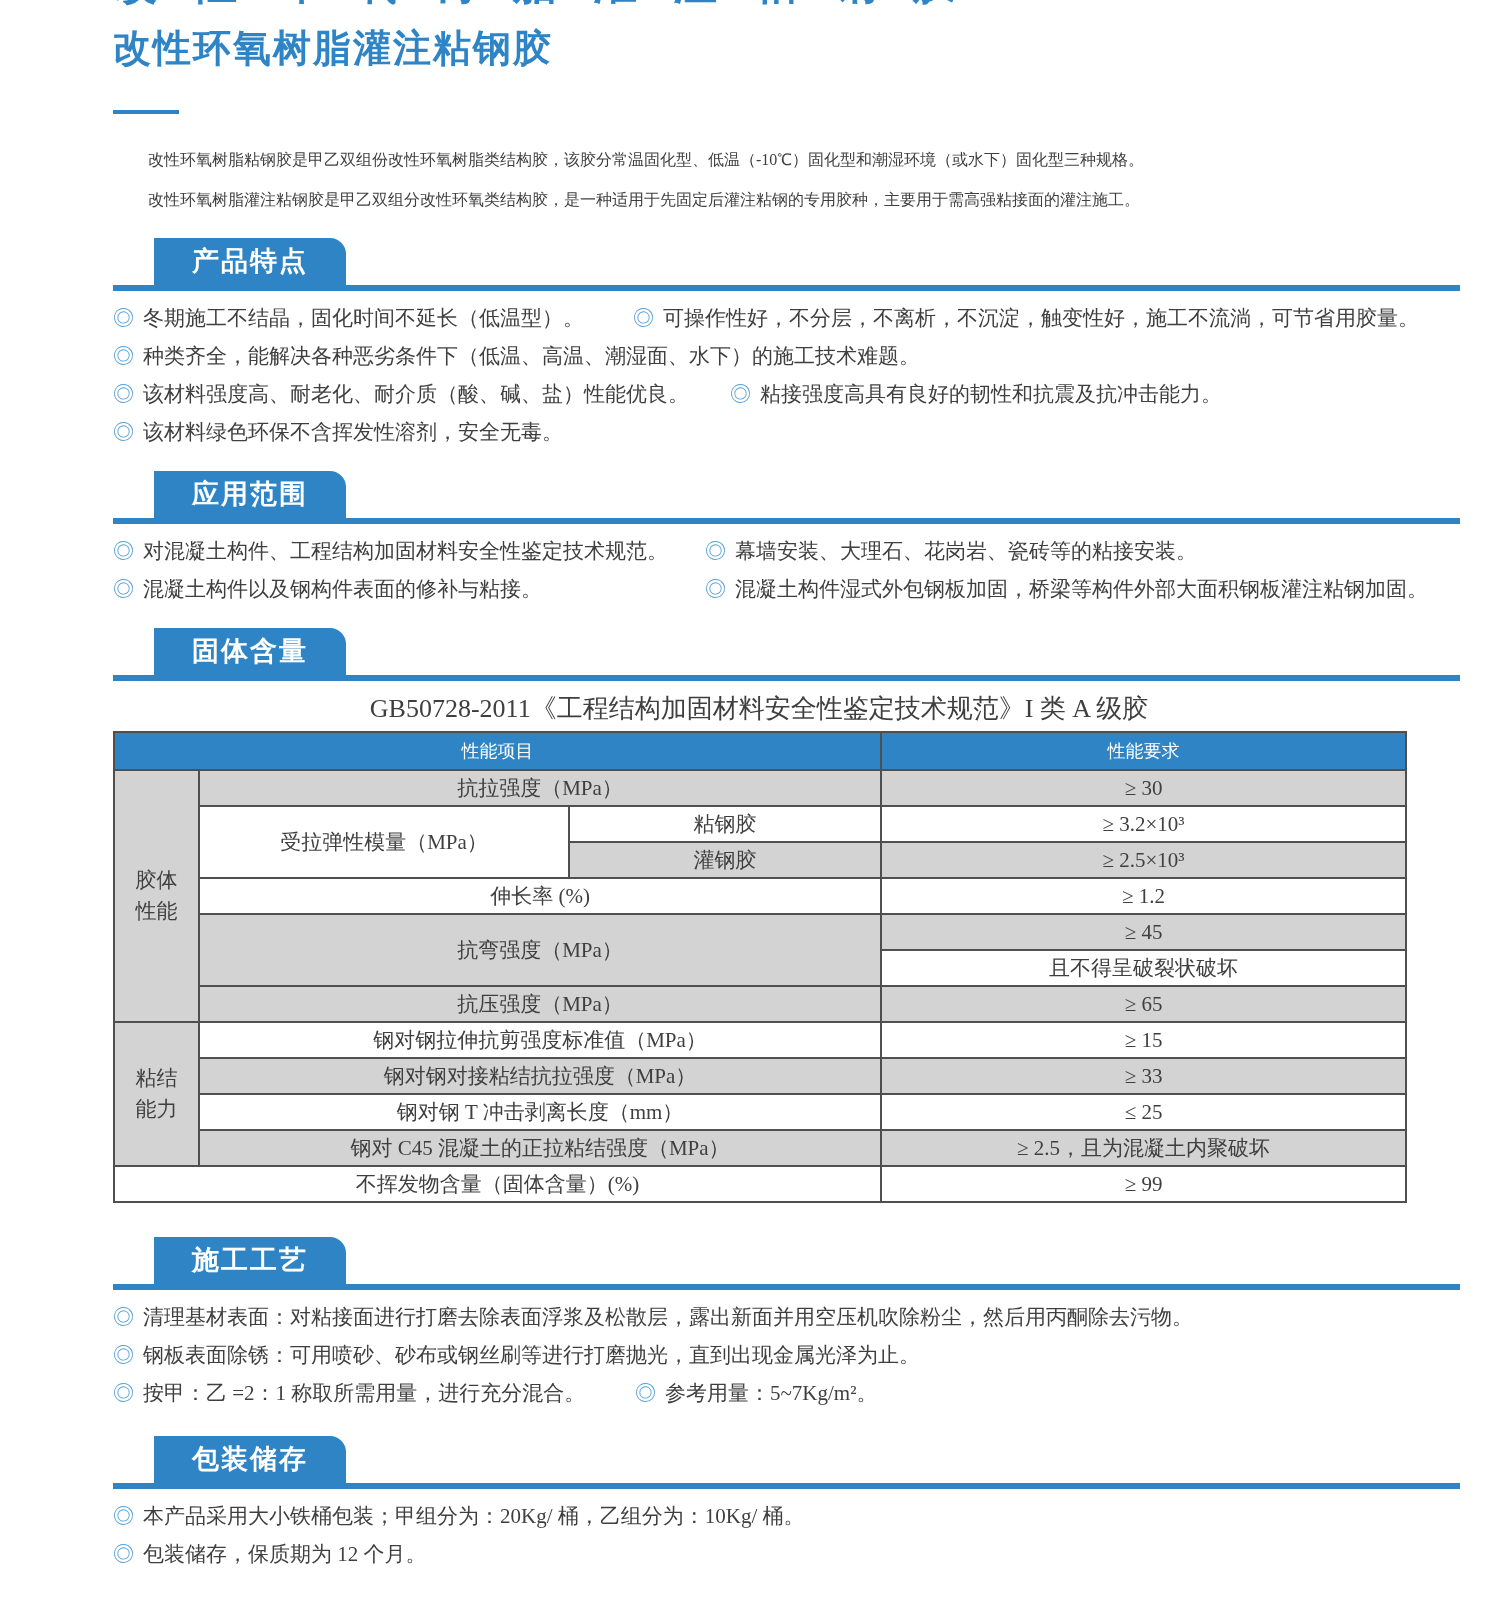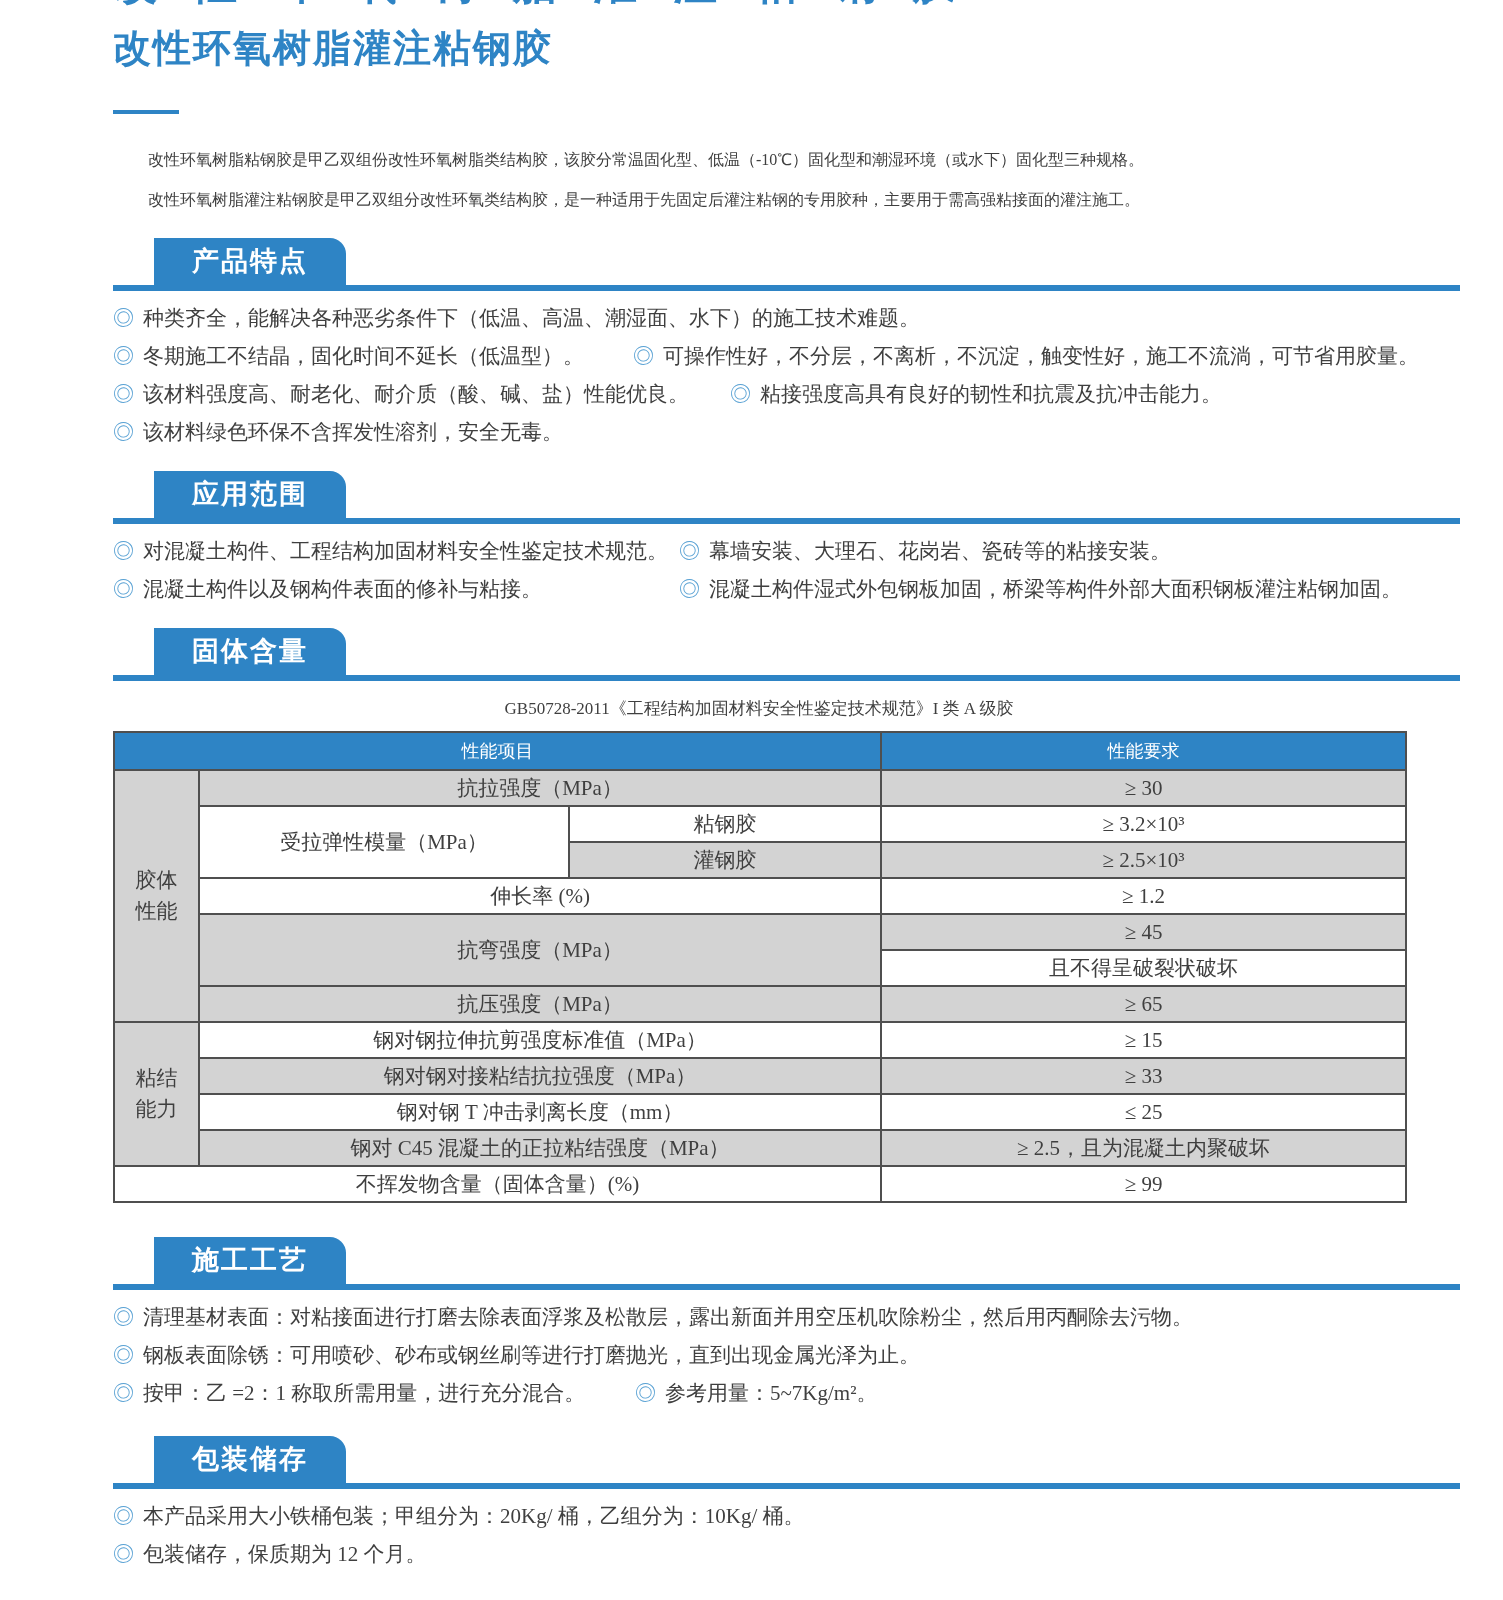--- a/index.html
+++ b/index.html
@@ -26,29 +26,29 @@
   .sec-head{margin-top:0; border-bottom:6px solid var(--accent); line-height:0;}
   .sec-badge{display:inline-block; width:192px; background:var(--accent); color:#fff;
     font-size:27px; line-height:27px; font-weight:bold; text-align:center;
     padding:10px 0; border-radius:0 16px 0 0; letter-spacing:2px;margin-left:41px;}
 
   .bullets{margin-top:12px;}
   .b-row{position:relative; margin-top:8px; font-size:21px; line-height:30px; white-space:nowrap;}
   .b-row:first-child{margin-top:0;}
   .bullet{color:var(--bullet); margin-right:9px; font-size:21px;}
   .c2{position:absolute; top:0;}
-  .x520{left:520px;} .x590{left:566px;} .x617{left:617px;} .x522{left:522px;}
+  .x520{left:520px;} .x590{left:592px;} .x617{left:617px;} .x522{left:522px;}
 
   .sec-features{margin-top:18px;}
   .sec-apps{margin-top:24px;}
   .sec-perf{margin-top:24px;}
   .sec-process{margin-top:34px;}
   .sec-pack{margin-top:28px;}
 
-  .tbl-caption{margin-top:14px; width:1292px; text-align:center; font-size:17px; line-height:28px;}
+  .tbl-caption{margin-top:14px; width:1292px; text-align:center; font-size:26px; line-height:28px;}
   table.perf{border-collapse:collapse; table-layout:fixed; width:1292px; margin-top:8px;
     font-size:21px; color:var(--text);}
   table.perf th, table.perf td{border:2px solid var(--border); text-align:center;
     vertical-align:middle; height:36px; padding:1px 4px; line-height:1.25;}
   table.perf thead th{background:var(--accent); color:var(--header-text);
     font-weight:normal; font-size:18px; height:38px;}
   td.g{background:var(--row-gray);} td.w{background:#ffffff;}
   .grp-label{display:inline-block; width:2.2em; line-height:1.5;}
 </style>
 </head>
@@ -69,25 +69,25 @@
       <p>改性环氧树脂粘钢胶是甲乙双组份改性环氧树脂类结构胶，该胶分常温固化型、低温（-10℃）固化型和潮湿环境（或水下）固化型三种规格。</p>
       <p>改性环氧树脂灌注粘钢胶是甲乙双组分改性环氧类结构胶，是一种适用于先固定后灌注粘钢的专用胶种，主要用于需高强粘接面的灌注施工。</p>
     </div>
 
     <section class="sec-features">
       <div class="sec-head">
         <span class="sec-badge">产品特点</span>
       </div>
       <div class="bullets">
         <div class="b-row">
-          <span><span class="bullet">◎</span><span>种类齐全，能解决各种恶劣条件下（低温、高温、潮湿面、水下）的施工技术难题。</span></span>
-        </div>
-        <div class="b-row">
           <span><span class="bullet">◎</span><span>冬期施工不结晶，固化时间不延长（低温型）。</span></span>
           <span class="c2 x520"><span class="bullet">◎</span><span>可操作性好，不分层，不离析，不沉淀，触变性好，施工不流淌，可节省用胶量。</span></span>
+        </div>
+        <div class="b-row">
+          <span><span class="bullet">◎</span><span>种类齐全，能解决各种恶劣条件下（低温、高温、潮湿面、水下）的施工技术难题。</span></span>
         </div>
         <div class="b-row">
           <span><span class="bullet">◎</span><span>该材料强度高、耐老化、耐介质（酸、碱、盐）性能优良。</span></span>
           <span class="c2 x617"><span class="bullet">◎</span><span>粘接强度高具有良好的韧性和抗震及抗冲击能力。</span></span>
         </div>
         <div class="b-row">
           <span><span class="bullet">◎</span><span>该材料绿色环保不含挥发性溶剂，安全无毒。</span></span>
         </div>
       </div>
     </section>

